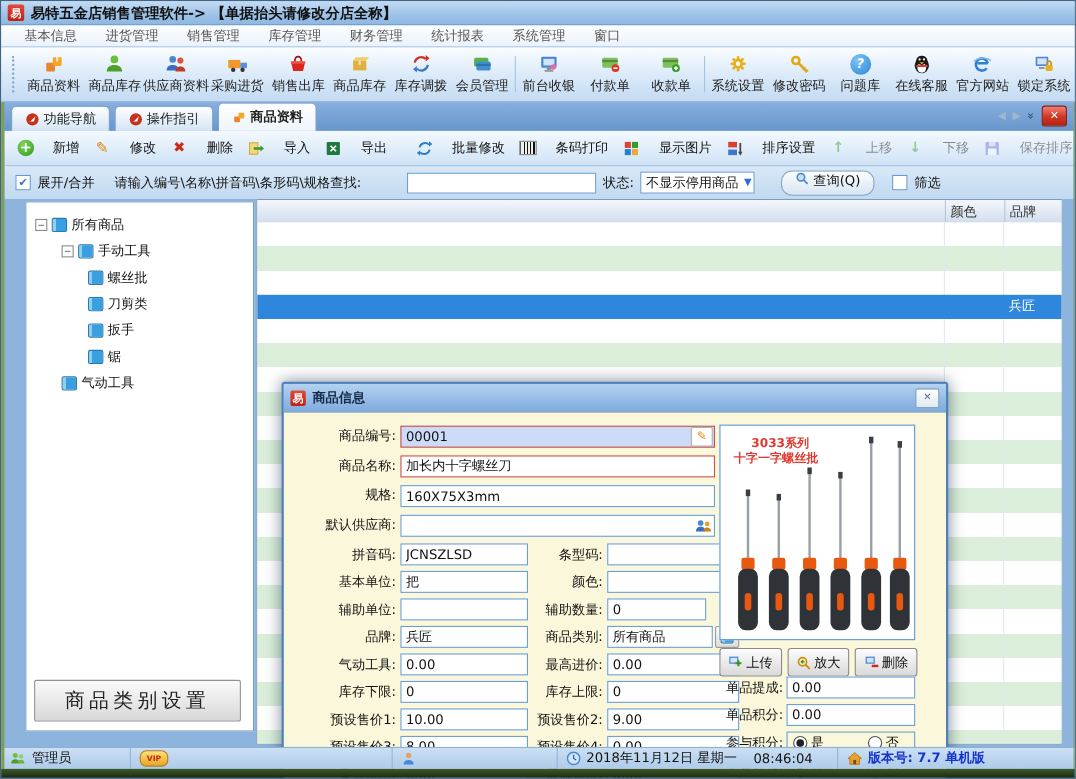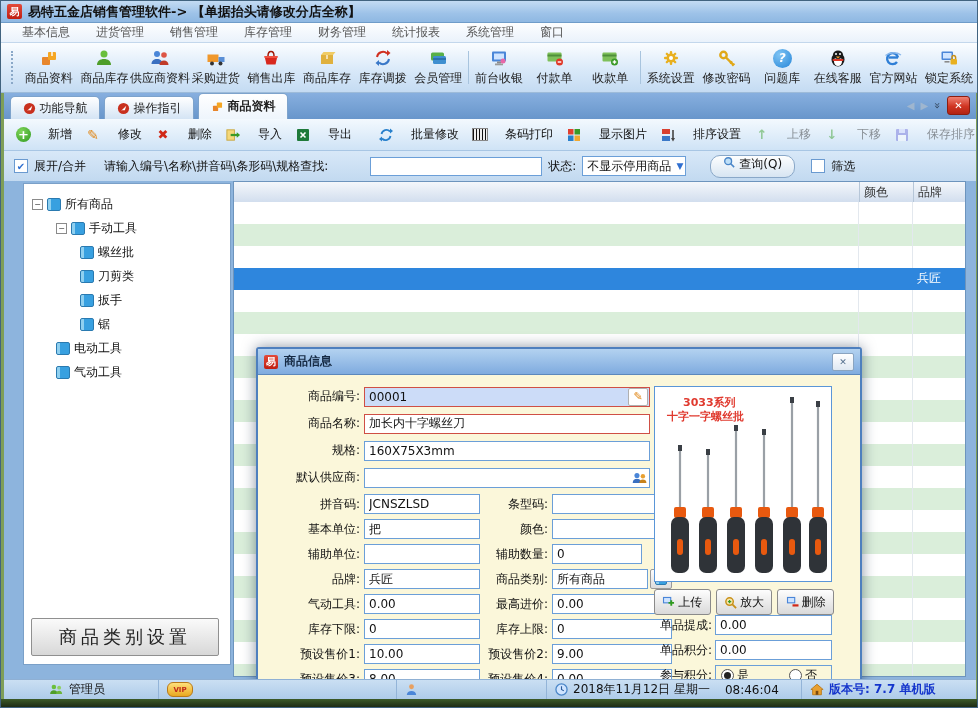--- a/index.html
+++ b/index.html
@@ -520,24 +520,20 @@
           <span class="book"></span>
           <span>刀剪类</span>
         </div>
         <div class="trow lvl2">
           <span class="book"></span>
           <span>扳手</span>
         </div>
         <div class="trow lvl2">
           <span class="book"></span>
           <span>锯</span>
-        </div>
-        <div class="trow lvl1">
-          <span class="book"></span>
-          <span>电动工具</span>
         </div>
         <div class="trow lvl1">
           <span class="book"></span>
           <span>气动工具</span>
         </div>
       </div>
       <div class="catbtn">商品类别设置</div>
     </div>
 
     <div class="dialog abs">
@@ -747,21 +743,21 @@
             </span>
           </div>
 
         </div>
       </div>
 
     </div>
   </div>
 
   <div class="statusbar abs">
-    <div class="ssec" style="width:118px;margin-left:40px;">
+    <div class="ssec" style="width:118px;">
       <svg width="15" height="13" viewBox="0 0 20 16">
           <circle cx="6.5" cy="4.5" r="3" fill="#6abf3c"></circle>
           <path d="M1.5 14c0-3.5 2.2-5 5-5s5 1.5 5 5z" fill="#4f9e2a"></path>
           <circle cx="13.5" cy="5.5" r="2.6" fill="#8fd060"></circle>
           <path d="M9.5 14c0-3 1.8-4.3 4-4.3s4 1.3 4 4.3z" fill="#6cb53a"></path>
         </svg>
       <span>管理员</span>
     </div>
     <div class="ssec" style="width:238px;">
       <span class="vipbadge">VIP</span>

